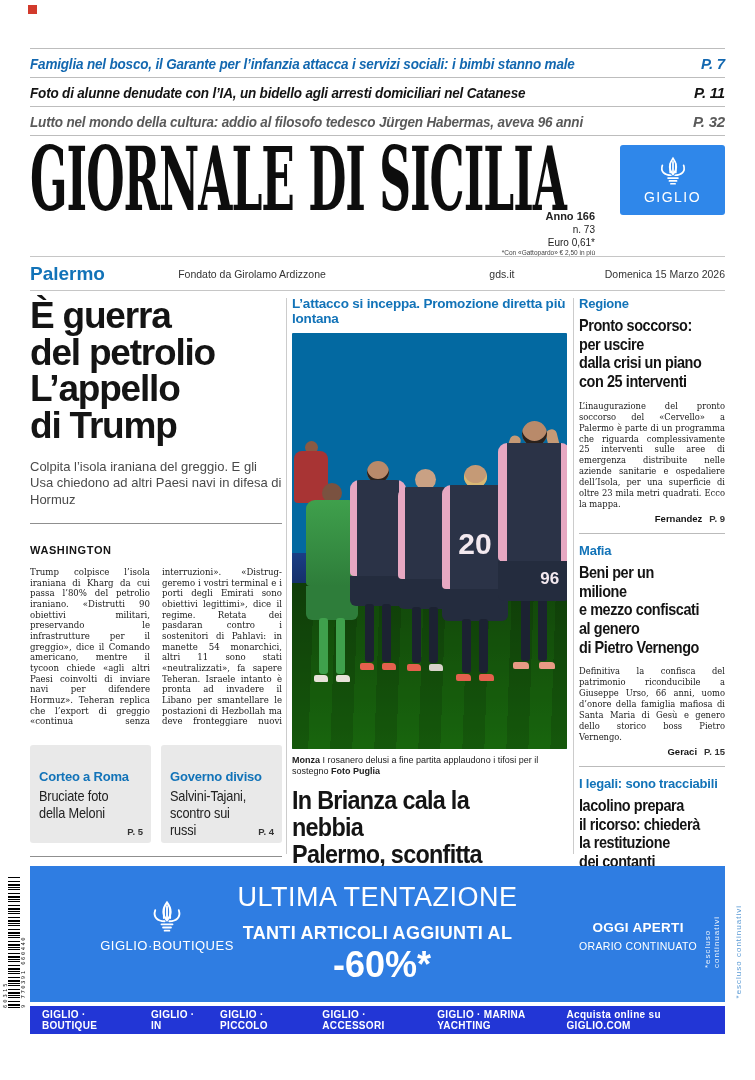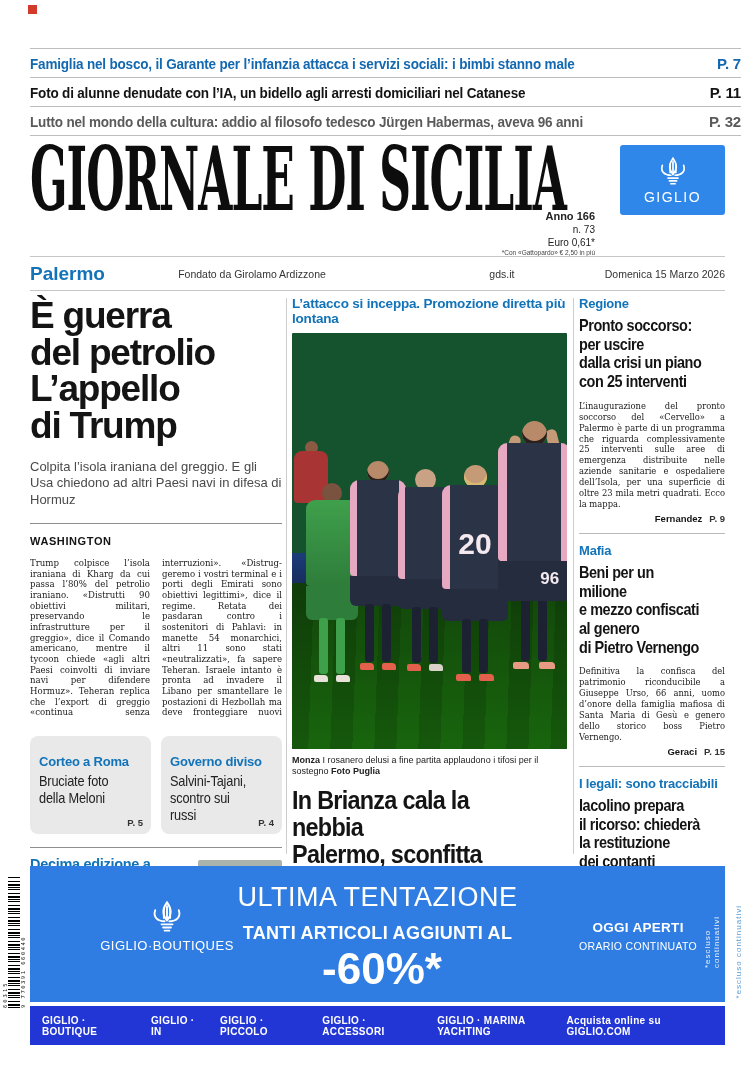--- a/index.html
+++ b/index.html
@@ -8,21 +8,21 @@
   .serif{font-family:"DejaVu Serif","Liberation Serif",serif;}
   .sqz{display:inline-block;transform:scaleX(0.9);transform-origin:left center;white-space:nowrap;}
   .sqz85{display:inline-block;transform:scaleX(0.85);transform-origin:left center;}
   .sqz72{display:inline-block;transform:scaleX(0.72);transform-origin:left center;white-space:nowrap;}
   .pre{white-space:pre-line;}
 
   
   .reg-mark{position:absolute;left:28px;top:5px;width:9px;height:9px;background:#d23a2c;}
 
   
-  .top-strip{position:absolute;left:30px;right:14px;top:48px;border-top:1px solid #bdbdbd;}
+  .top-strip{position:absolute;left:30px;right:30px;top:48px;border-top:1px solid #bdbdbd;font-style:italic;}
   .ts-row{display:flex;justify-content:space-between;align-items:center;height:28px;
           border-bottom:1px solid #bdbdbd;font-size:15px;font-weight:bold;letter-spacing:-0.2px;}
   .ts-row .pg{flex:none;margin-left:12px;}
   .c-blue{color:#1368b0;} .c-black{color:#141414;} .c-gray{color:#5a5a5a;}
 
   
   .masthead{position:absolute;left:30px;right:30px;top:139px;height:112px;}
   .mast-title{position:absolute;left:0;top:0;font-family:"DejaVu Serif","Liberation Serif",serif;
       font-weight:bold;font-size:88px;line-height:0.92;letter-spacing:-2px;color:#0d0d0d;
       transform:scaleX(0.5);transform-origin:left top;white-space:nowrap;}
@@ -46,28 +46,28 @@
   
   .main{position:absolute;left:30px;right:30px;top:296px;height:564px;}
   .vsep{position:absolute;top:2px;bottom:6px;width:1px;background:#ccc;}
   .col-left{position:absolute;left:0;top:0;width:252px;}
   .col-center{position:absolute;left:262px;top:0;width:275px;}
   .col-right{position:absolute;left:549px;top:0;width:146px;}
 
   
   .lead-h1{font-size:37px;font-weight:bold;line-height:0.99;letter-spacing:-1.2px;margin:2px 0 0;}
   .lead-deck{margin-top:14px;font-size:13px;line-height:1.3;color:#4a4a4a;}
-  .wash-rule{margin-top:14px;border-top:1px solid #8f8f8f;padding-top:7px;}
+  .wash-rule{margin-top:14px;border-top:1px solid #8f8f8f;padding-top:16px;}
   .wash{font-size:11px;font-weight:bold;letter-spacing:0.6px;}
   .twocol{margin-top:9px;column-count:2;column-gap:12px;font-size:8.6px;line-height:1.24;
           text-align:justify;height:166px;overflow:hidden;color:#1a1a1a;}
 
   
   .boxes{margin-top:12px;display:flex;gap:10px;}
-  .gbox{width:121px;height:98px;background:#e9e9e9;border-radius:8px;padding:18px 9px;position:relative;box-sizing:border-box;}
+  .gbox{width:121px;height:98px;background:#e9e9e9;border-radius:3px;padding:24px 9px;position:relative;box-sizing:border-box;}
   .gbox .kick{color:#1273b8;font-weight:bold;font-size:13px;letter-spacing:-0.2px;}
   .gbox .ttl{margin-top:4px;font-size:15px;line-height:1.12;color:#222;letter-spacing:-0.2px;}
   .gbox .pg{position:absolute;right:8px;bottom:6px;font-size:9.5px;font-weight:bold;color:#333;}
 
   
   .strapapa{margin-top:13px;border-top:1px solid #8f8f8f;padding-top:8px;display:flex;gap:8px;}
   .strapapa .txt{width:160px;flex:none;}
   .strapapa .kick{color:#1273b8;font-weight:bold;font-size:14.5px;letter-spacing:-0.3px;}
   .strapapa .ttl{font-weight:bold;font-size:14.5px;line-height:1.12;letter-spacing:-0.3px;margin-top:2px;}
   .strapapa .bd{margin-top:6px;font-size:8.6px;line-height:1.25;text-align:justify;}
@@ -86,21 +86,21 @@
   .crowd-photo::after{content:"";position:absolute;inset:0;background:
         radial-gradient(circle at 40% 58%, #2c2620 0 3px, transparent 4px),
         radial-gradient(circle at 58% 70%, #2c2620 0 3px, transparent 4px),
         radial-gradient(circle at 22% 66%, #3a2f26 0 3px, transparent 4px),
         radial-gradient(circle at 78% 64%, #3a2f26 0 3px, transparent 4px),
         radial-gradient(circle at 66% 52%, #d9b48c 0 2.5px, transparent 3.5px),
         radial-gradient(circle at 34% 52%, #d9b48c 0 2.5px, transparent 3.5px);}
 
   
   .c-kick{color:#1273b8;font-weight:bold;font-size:13.5px;letter-spacing:-0.2px;padding-bottom:7px;}
-  .photo{position:relative;width:275px;height:416px;overflow:hidden;background:#14532d;border-radius:1px;}
+  .photo{position:relative;width:275px;height:416px;overflow:hidden;background:#0369a1;border-radius:1px;}
   .ph-crowd{position:absolute;left:-10px;right:-10px;top:-10px;height:62%;filter:blur(5px);
       background:
         radial-gradient(circle at 12% 28%, #a03a3e 0 26px, transparent 40px),
         radial-gradient(circle at 34% 18%, #29161a 0 20px, transparent 34px),
         radial-gradient(circle at 52% 32%, #8d3340 0 24px, transparent 38px),
         radial-gradient(circle at 72% 20%, #35191e 0 22px, transparent 36px),
         radial-gradient(circle at 88% 34%, #a54048 0 26px, transparent 42px),
         radial-gradient(circle at 24% 58%, #c2555a 0 22px, transparent 36px),
         radial-gradient(circle at 62% 60%, #b04а50 0 20px, transparent 34px),
         radial-gradient(circle at 80% 66%, #8a2f38 0 24px, transparent 40px),
@@ -132,31 +132,31 @@
   .rs .byrow{display:flex;justify-content:flex-end;gap:7px;font-size:9.5px;font-weight:bold;margin-top:3px;}
   .rs .byrow .pgn{font-weight:normal;color:#333;font-weight:bold;}
 
   
   .ad{position:absolute;left:30px;right:30px;top:866px;height:136px;background:#2f7de2;color:#fff;}
   .ad-brand{position:absolute;left:52px;top:34px;width:170px;text-align:center;}
   .ad-brand .lbl{font-size:13px;letter-spacing:0.5px;margin-top:5px;}
   .ad-center{position:absolute;left:0;right:0;top:16px;text-align:center;}
   .ad-title{font-size:27px;font-weight:500;letter-spacing:0.5px;}
   .ad-sub{font-size:18px;font-weight:bold;margin-top:10px;letter-spacing:0.3px;text-align:center;}
-  .ad-disc{font-size:44px;font-weight:bold;margin-top:3px;line-height:1;padding-left:9px;}
+  .ad-disc{font-size:36px;font-weight:bold;margin-top:3px;line-height:1;padding-left:9px;}
   .ad-right{position:absolute;right:28px;top:54px;text-align:center;}
   .ad-right .l1{font-size:13.5px;font-weight:bold;letter-spacing:0.3px;}
   .ad-right .l2{font-size:10.5px;margin-top:5px;letter-spacing:0.3px;}
   .ad-side{position:absolute;right:4px;top:50%;transform:translateY(-50%) ;writing-mode:vertical-rl;}
   .ad-side span{display:inline-block;transform:rotate(180deg);font-size:8px;letter-spacing:1px;color:rgba(255,255,255,.9);}
   .margin-note{position:absolute;right:8px;top:905px;height:120px;writing-mode:vertical-rl;}
   .margin-note span{display:inline-block;transform:rotate(180deg);font-size:8px;letter-spacing:1px;color:#5b9bd5;}
 
   
-  .ad-strip{position:absolute;left:30px;right:30px;top:1006px;height:39px;background:#2236d6;color:#fff;
+  .ad-strip{position:absolute;left:30px;right:30px;top:1006px;height:28px;background:#2236d6;color:#fff;
       display:flex;align-items:center;justify-content:space-between;padding:0 12px;box-sizing:border-box;}
   .ad-strip .items{display:flex;gap:18px;font-size:10px;font-weight:bold;letter-spacing:0.3px;}
   .ad-strip .cta{font-size:10px;font-weight:bold;letter-spacing:0.3px;}
 
   
   .barcode{position:absolute;left:2px;top:876px;width:24px;height:132px;}
   .bc-rot{position:absolute;left:0;top:132px;width:132px;height:24px;transform:rotate(-90deg);transform-origin:top left;
       display:flex;flex-direction:column;justify-content:flex-end;}
   .bc-addon{font-family:"DejaVu Sans Mono",monospace;font-size:5.5px;letter-spacing:2px;color:#222;}
   .bc-bars{height:13px;background:repeating-linear-gradient(90deg,#000 0 1px,transparent 1px 2px,#000 2px 4px,transparent 4px 6px,#000 6px 7px,transparent 7px 10px,#000 10px 11px,transparent 11px 12px);}

